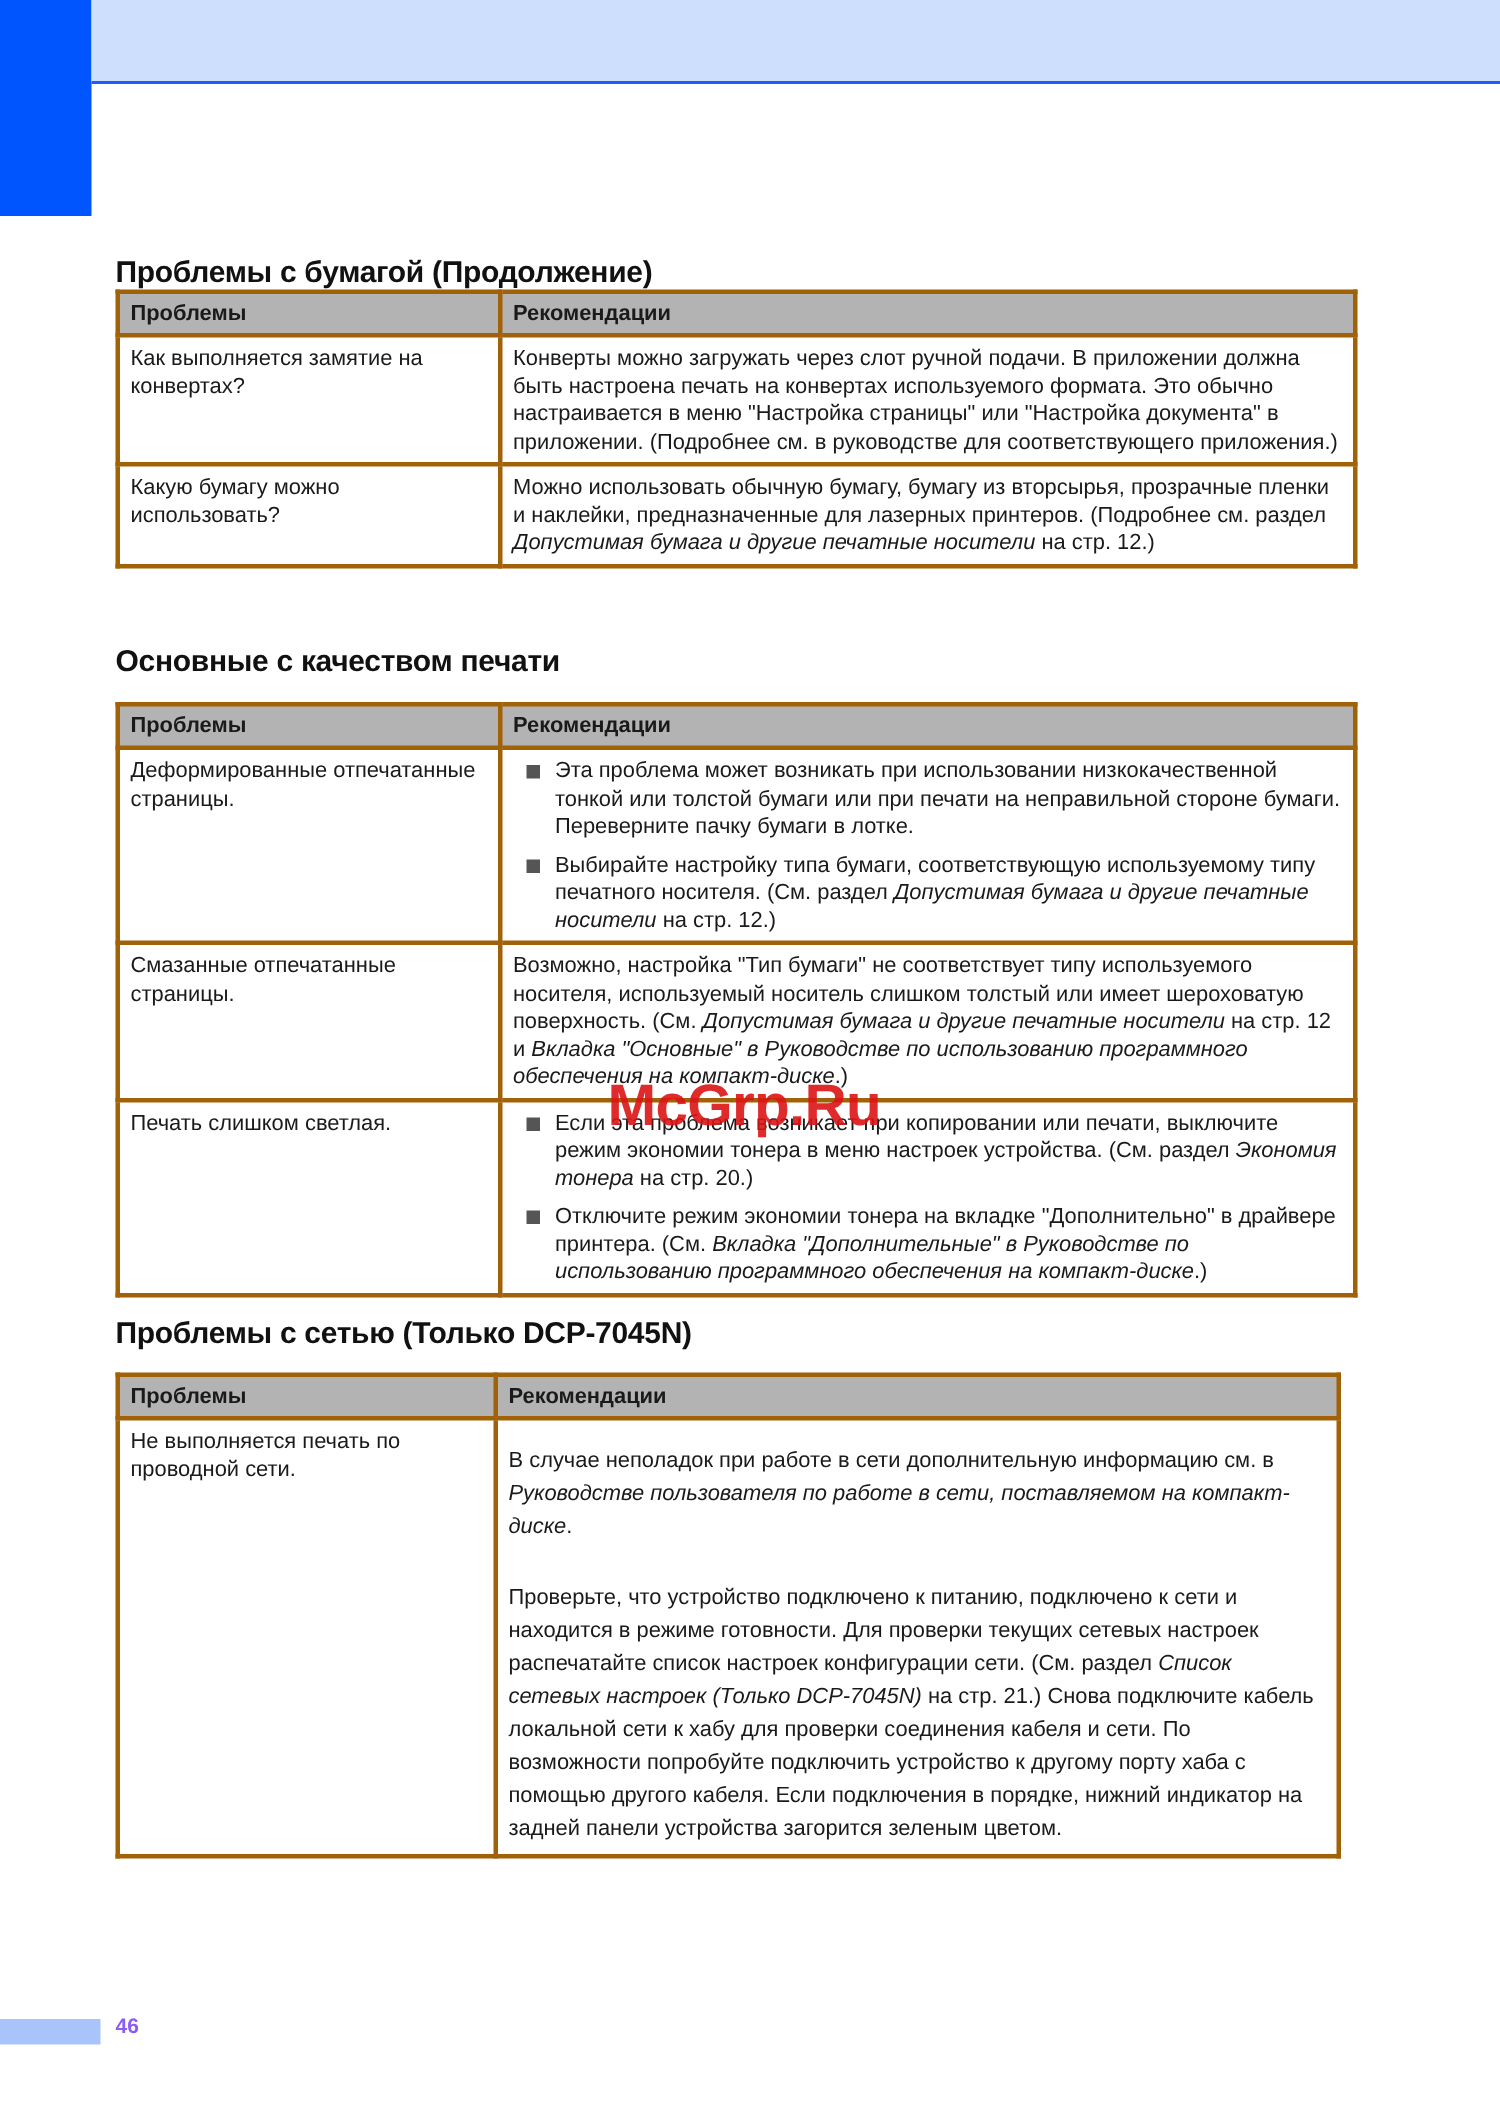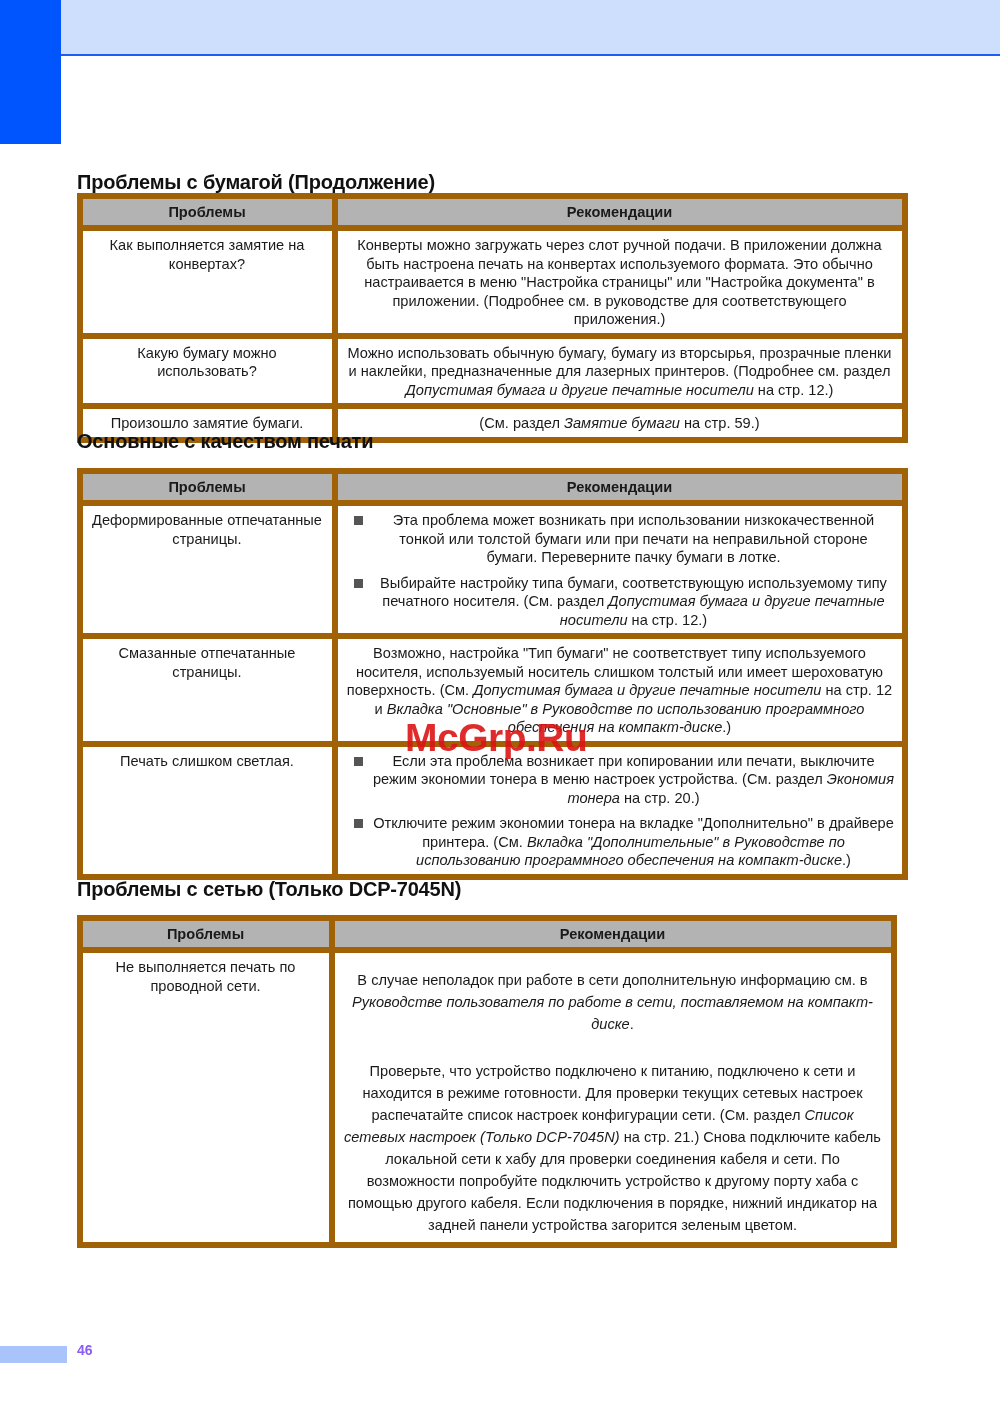--- a/index.html
+++ b/index.html
@@ -16,21 +16,21 @@
   }
   .section-title {
     position:absolute; left:77px; font-size:20px; font-weight:bold; color:#111;
     letter-spacing:-0.2px;
   }
   table.trouble {
     position:absolute; left:77px; border-collapse:collapse;
     font-size:14.6px; line-height:18.5px; table-layout:fixed;
   }
   table.trouble th, table.trouble td {
-    border:6px solid #a16207; vertical-align:top; text-align:center;
+    border:3px solid #a16207; vertical-align:top; text-align:left;
   }
   table.trouble th {
     background:#b3b3b3; font-weight:bold; padding:4px 8px 3px 7px; height:19px;
   }
   table.trouble td { padding:5px 8px 4px 7px; }
   td.rec { padding-left:7px; }
   .it { font-style:italic; }
   ul.bullets { list-style:none; margin:0; padding:0; }
   ul.bullets li { position:relative; padding-left:28px; margin-bottom:7px; }
   ul.bullets li:last-child { margin-bottom:0; }
@@ -67,24 +67,20 @@
     <th>Проблемы</th>
     <th>Рекомендации</th>
   </tr>
   <tr>
     <td>Как выполняется замятие на конвертах?</td>
     <td class="rec">Конверты можно загружать через слот ручной подачи. В приложении должна быть настроена печать на конвертах используемого формата. Это обычно настраивается в меню "Настройка страницы" или "Настройка документа" в приложении. (Подробнее см. в руководстве для соответствующего приложения.)</td>
   </tr>
   <tr>
     <td>Какую бумагу можно использовать?</td>
     <td class="rec"><span>Можно использовать обычную бумагу, бумагу из вторсырья, прозрачные пленки и наклейки, предназначенные для лазерных принтеров. (Подробнее см. раздел </span><span class="it">Допустимая бумага и другие печатные носители</span><span> на стр. 12.)</span></td>
-  </tr>
-  <tr>
-    <td>Произошло замятие бумаги.</td>
-    <td class="rec"><span>(См. раздел </span><span class="it">Замятие бумаги</span><span> на стр. 59.)</span></td>
   </tr>
 </tbody>
   </table>
 
 <div class="section-title" style="top:430px;">Основные с качеством печати</div>
 <table class="trouble" style="top:468px; width:825px;">
   <colgroup>
       <col style="width:255px">
       <col style="width:570px">
     </colgroup>

